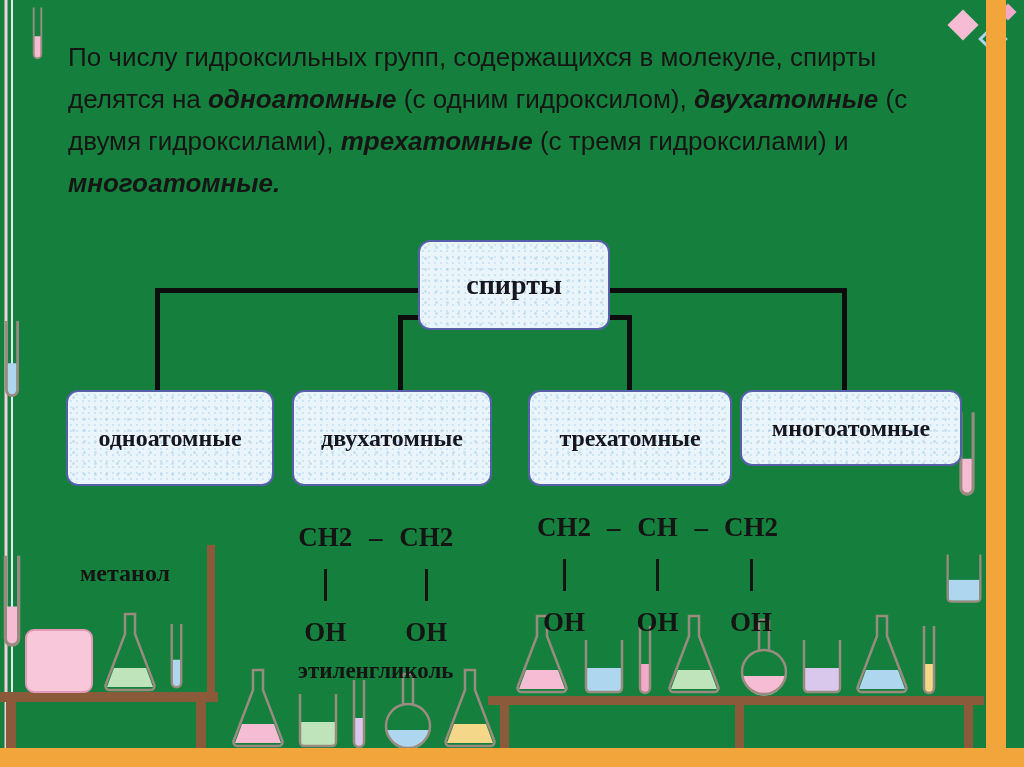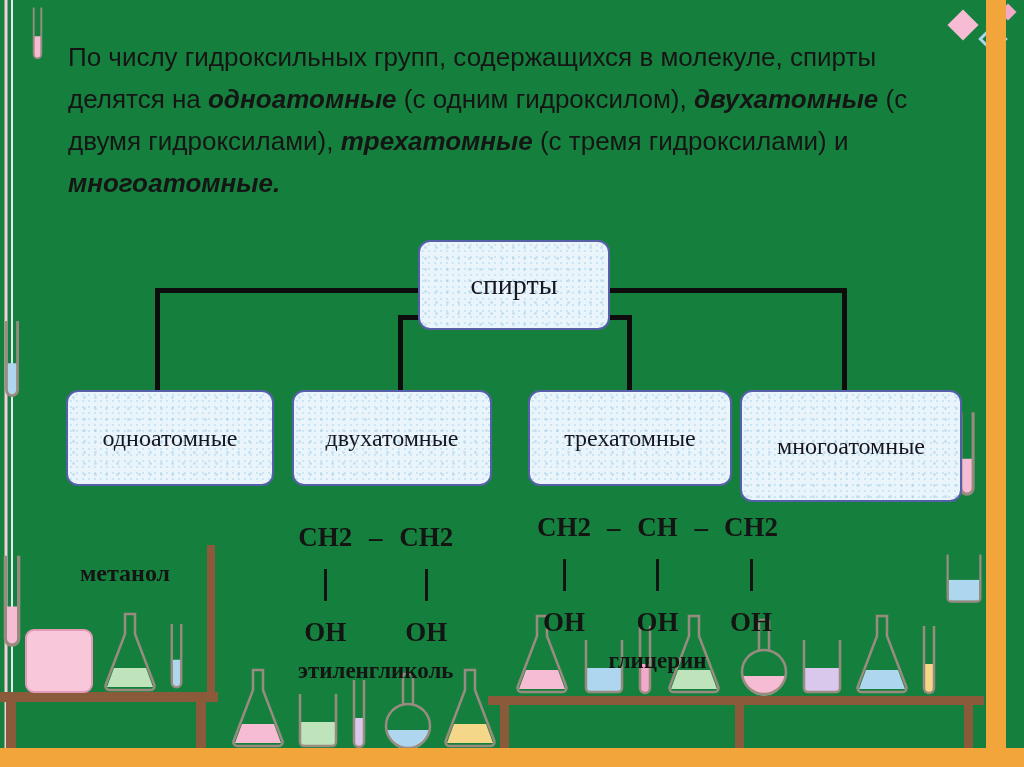--- a/index.html
+++ b/index.html
@@ -22,30 +22,30 @@
   .l2 { left:608px; top:288px; width:239px; height:5px; }
   .l3 { left:155px; top:288px; width:5px;  height:102px; }
   .l4 { left:842px; top:288px; width:5px;  height:102px; }
   .l5 { left:398px; top:315px; width:234px; height:5px; }
   .l6 { left:398px; top:315px; width:5px;  height:75px; }
   .l7 { left:627px; top:315px; width:5px;  height:75px; }
 
   .node { position:absolute; background-color:var(--box-bg,#eaf4fb);
           border:2px solid var(--box-border,#5560a8); border-radius:12px;
           display:flex; align-items:center; justify-content:center;
-          font-weight:normal; color:#16161f; text-align:center;
+          font-weight:bold; color:#16161f; text-align:center;
           background-image:
             radial-gradient(rgba(130,185,220,.35) 1.2px, rgba(0,0,0,0) 1.6px),
             radial-gradient(rgba(165,210,235,.45) 1px, rgba(0,0,0,0) 1.4px);
           background-size:11px 11px, 6px 6px; }
   .root { left:418px; top:240px; width:192px; height:90px; font-size:28px; }
   .c0 { left:66px;  top:390px; width:208px; height:96px; font-size:24px; }
   .c1 { left:292px; top:390px; width:200px; height:96px; font-size:24px; }
   .c2 { left:528px; top:390px; width:204px; height:96px; font-size:24px; }
-  .c3 { left:740px; top:390px; width:222px; height:112px; font-size:24px; }
+  .c3 { left:740px; top:390px; width:222px; height:76px; font-size:24px; }
 
   .formula { position:absolute; font-weight:bold; font-size:27px; color:#141414; }
   .formula sub { font-size:0.62em; }
   .fgrid { display:grid; justify-items:center; align-items:center; column-gap:12px; row-gap:5px;gap:16px; }
   .g3 { grid-template-columns:auto auto auto; }
   .g5 { grid-template-columns:auto auto auto auto auto; }
   .bond { width:3px; height:32px; background:#141414; }
   .spacer { width:8px; height:1px; }
   .fname { margin-top:10px; font-size:23px; text-align:center; }
   .methanol { left:80px; top:538px; }
@@ -187,16 +187,15 @@
       <span class="spacer"></span>
       <span class="bond"></span>
       <span class="spacer"></span>
       <span class="bond"></span>
       <span>OH</span>
       <span class="spacer"></span>
       <span>OH</span>
       <span class="spacer"></span>
       <span>OH</span>
     </div>
-    <div class="fname">глицерин</div>
   </div>
 
 </div>
 
 </body></html>

